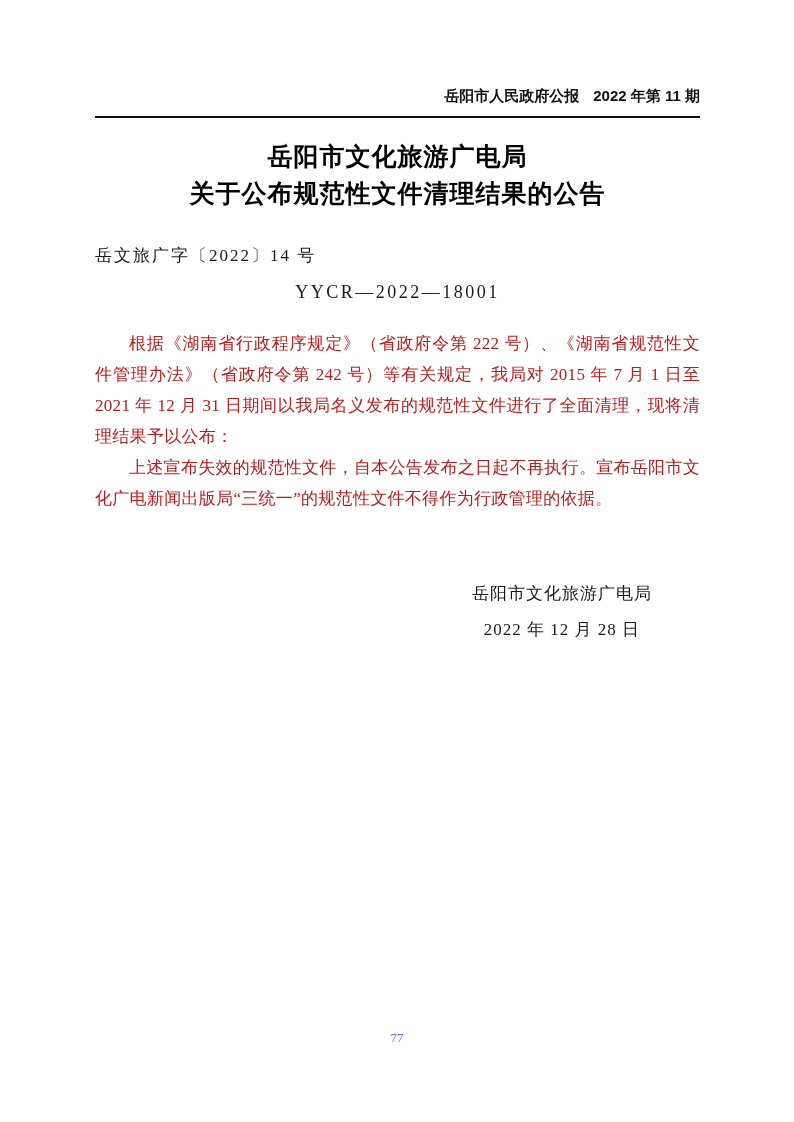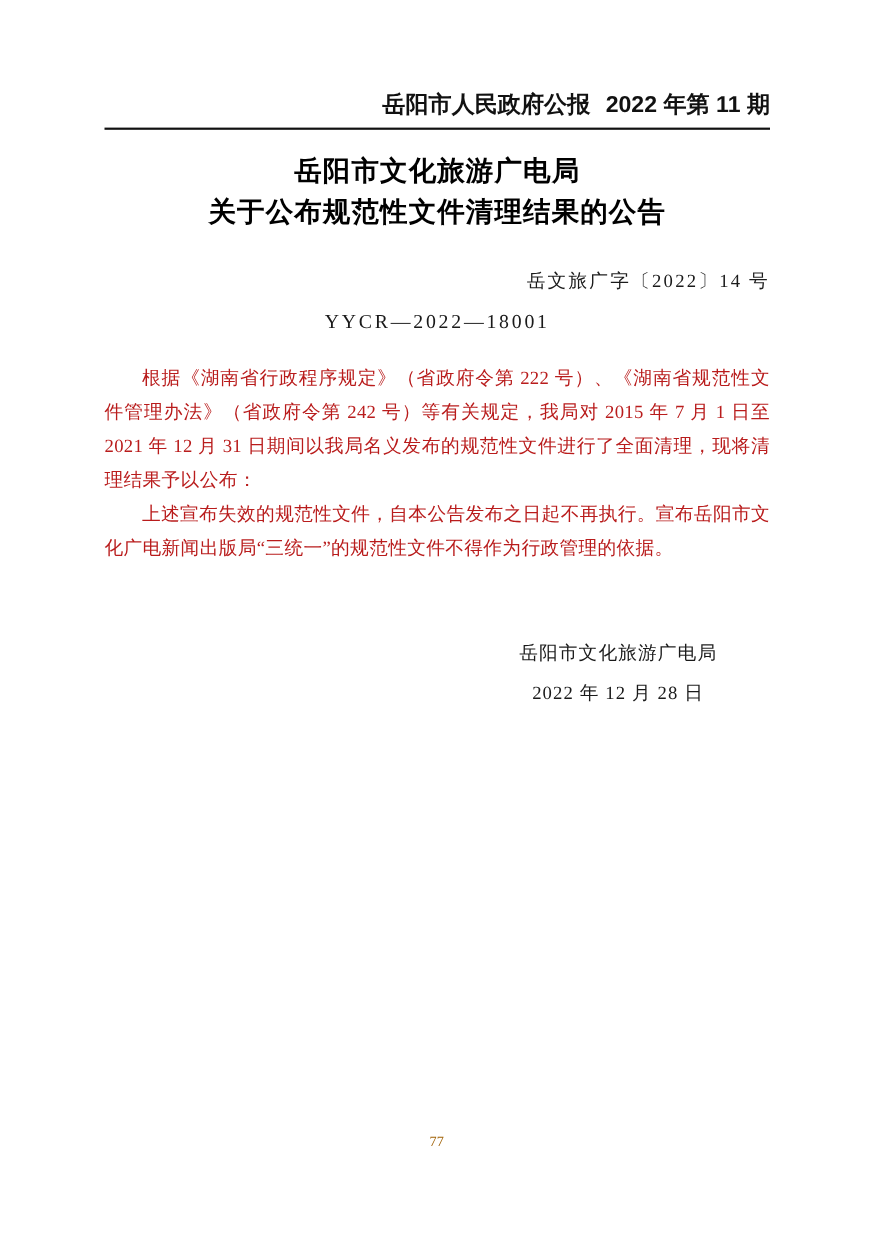--- a/index.html
+++ b/index.html
@@ -13,21 +13,21 @@
     color: #1a1a1a;
     padding: 0 94px 0 95px;
     font-family: "Liberation Serif", serif;
     overflow: hidden;
   }
   .gazette-header {
     padding-top: 86px;
     text-align: right;
     font-family: "Liberation Sans", sans-serif;
     font-weight: bold;
-    font-size: 21px;
+    font-size: 15px;
     line-height: 20px;
     color: #111111;
   }
   .gazette-header .issue { margin-left: 14px; }
   .header-rule {
     border: none;
     border-top: 2px solid #111111;
     margin-top: 10px;
   }
   .doc-title {
@@ -35,21 +35,21 @@
     text-align: center;
     font-family: "Liberation Serif", serif;
     font-weight: bold;
     font-size: 25px;
     line-height: 37px;
     letter-spacing: 1px;
     color: #000000;
   }
   .doc-number {
     margin-top: 32px;
-    text-align: right;
+    text-align: left;
     font-size: 17px;
     line-height: 24px;
     letter-spacing: 2px;
   }
   .reg-number {
     margin-top: 12px;
     text-align: center;
     font-size: 18px;
     line-height: 24px;
     letter-spacing: 2.5px;
@@ -81,21 +81,21 @@
     padding-right: 60px;
     letter-spacing: 1px;
   }
   .page-footer {
     position: absolute;
     left: 0;
     right: 0;
     bottom: 76px;
     text-align: center;
     font-size: 13px;
-    color: #a16207;
+    color: #8b5cf6;
   }
 </style>
 </head>
 <body>
 
 <div class="page">
 
   <div class="gazette-header">
     <span>岳阳市人民政府公报</span><span class="issue">2022 年第 11 期</span>
   </div>

